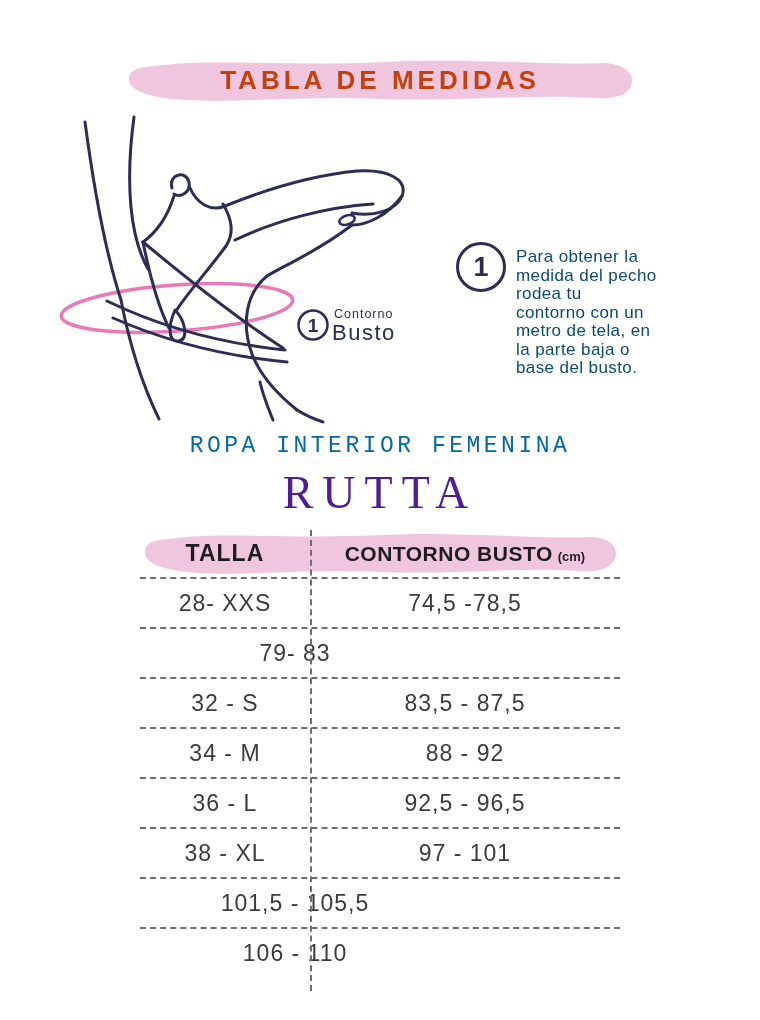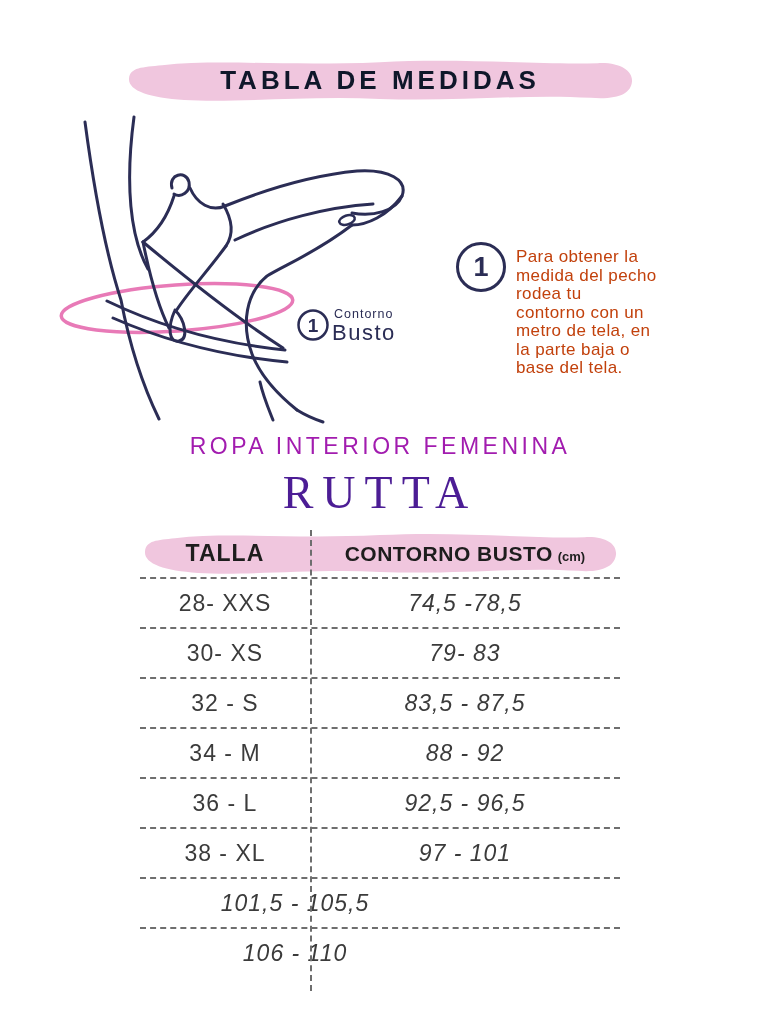--- a/index.html
+++ b/index.html
@@ -6,55 +6,55 @@
   .page{
     position:relative;width:760px;height:1020px;background:#ffffff;
     font-family:"Liberation Sans",sans-serif;overflow:hidden;margin:0 auto;
   }
   
   .banner{position:absolute;left:124px;top:56px;width:512px;height:48px;}
   .banner svg{position:absolute;left:0;top:0;width:100%;height:100%;}
   .banner-title{
     position:absolute;left:0;top:0;width:100%;height:100%;
     display:flex;align-items:center;justify-content:center;
-    font-size:26px;font-weight:700;letter-spacing:4px;color:#0f172a;
+    font-size:26px;font-weight:700;letter-spacing:4px;color:#c2410c;
   }
   
   .figure{position:absolute;left:55px;top:112px;width:385px;height:312px;}
   
   .instruction{position:absolute;left:456px;top:240px;width:262px;display:flex;align-items:flex-start;}
   .step-circle{
     flex:0 0 auto;width:44px;height:44px;border:3px solid #2b2d55;border-radius:50%;
     display:flex;align-items:center;justify-content:center;
     font-size:27px;font-weight:700;color:#2b2d55;margin-right:10px;margin-top:2px;
   }
-  .instruction-text{font-size:17px;line-height:18.5px;color:#c2410c;letter-spacing:0.4px;padding-top:8px;}
+  .instruction-text{font-size:17px;line-height:18.5px;color:#0c4a6e;letter-spacing:0.4px;padding-top:8px;}
   
   .tagline{
     position:absolute;left:0;top:433px;width:100%;text-align:center;
-    font-size:23px;letter-spacing:3.5px;color:#a21caf;
+    font-size:23px;letter-spacing:3.5px;color:#0369a1;font-family:Liberation Mono, monospace;
   }
   .brand-name{
     position:absolute;left:0;top:466px;width:100%;text-align:center;
     font-family:"Liberation Serif",serif;font-size:46px;letter-spacing:9px;color:#4c1d95;
   }
   
   .size-table{position:absolute;left:140px;top:530px;width:480px;text-align:center;}
   .table-header{position:relative;width:480px;height:47px;}
   .table-header svg{position:absolute;left:0;top:0;width:100%;height:100%;}
   .header-cells{position:absolute;left:0;top:0;width:100%;height:100%;display:flex;}
   .hcell{display:flex;align-items:center;justify-content:center;color:#1d1d1d;font-weight:700;}
   .hcell.c1{width:35.4%;font-size:23px;letter-spacing:1px;}
   .hcell.c2{width:64.6%;font-size:21px;letter-spacing:0.5px;}
   .unit{font-size:13px;margin-left:5px;margin-top:6px;letter-spacing:0;}
   .rows{position:relative;}
   .trow{display:flex;height:48px;border-top:2px dashed #6e6e6e;}
   .tcell{display:flex;align-items:center;justify-content:center;font-size:23px;color:#3b3b3b;letter-spacing:1px;}
   .tcell.c1{width:35.4%;}
-  .tcell.c2{width:64.6%;font-style:italic;}
+  .tcell.c2{width:64.6%;}
   .vsep{position:absolute;left:35.4%;top:-47px;height:calc(100% + 61px);border-left:2px dashed #6e6e6e;}
 </style>
 </head>
 <body>
 
 <div class="page">
 
   <div class="banner">
     <svg viewBox="0 0 510 47" preserveAspectRatio="none">
       <path fill="#f0c6de" d="M38,9 C95,3 160,10 255,6 C340,2 420,9 472,7 C495,6 507,15 506,25 C505,37 492,43 465,41 C400,37 330,45 255,42 C180,39 110,46 60,43 C25,41 4,34 5,22 C6,11 18,11 38,9 Z"></path>
@@ -95,21 +95,21 @@
 
   <div class="instruction">
     <div class="step-circle">1</div>
     <div class="instruction-text">
       <div>Para obtener la</div>
       <div>medida del pecho</div>
       <div>rodea tu</div>
       <div>contorno con un</div>
       <div>metro de tela, en</div>
       <div>la parte baja o</div>
-      <div>base del tela.</div>
+      <div>base del busto.</div>
     </div>
   </div>
 
   <div class="tagline">ROPA INTERIOR FEMENINA</div>
   <div class="brand-name">RUTTA</div>
 
   <div class="size-table">
     <div class="table-header">
       <svg viewBox="0 0 480 46" preserveAspectRatio="none">
         <path fill="#f0c6de" d="M35,8 C90,2 150,9 240,5 C320,1 395,9 445,7 C466,6 477,14 476,24 C475,35 463,42 438,40 C378,36 315,44 240,41 C170,38 105,45 58,42 C24,40 4,33 5,21 C6,10 17,10 35,8 Z"></path>
@@ -122,21 +122,20 @@
         </div>
       </div>
     </div>
     <div class="rows">
       <div class="vsep"></div>
       <div class="trow">
         <div class="tcell c1">28- XXS</div>
         <div class="tcell c2">74,5 -78,5</div>
       </div>
       <div class="trow">
-        <div class="tcell c1">30- XS</div>
         <div class="tcell c2">79- 83</div>
       </div>
       <div class="trow">
         <div class="tcell c1">32 - S</div>
         <div class="tcell c2">83,5 - 87,5</div>
       </div>
       <div class="trow">
         <div class="tcell c1">34 - M</div>
         <div class="tcell c2">88 - 92</div>
       </div>

